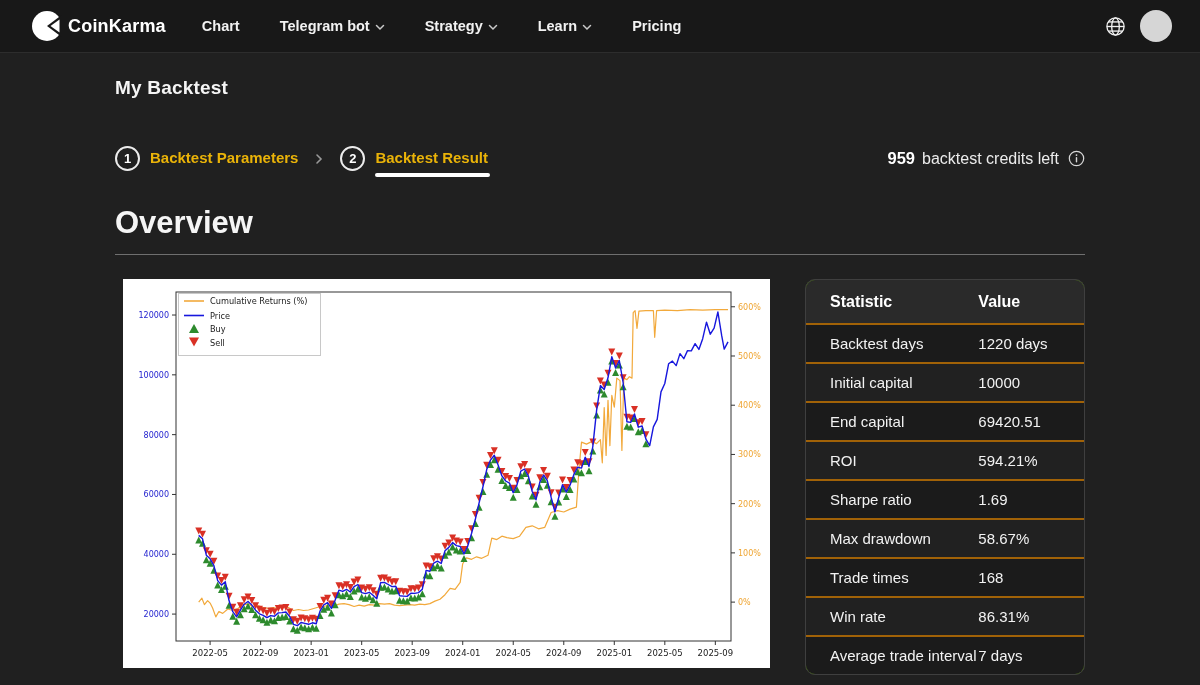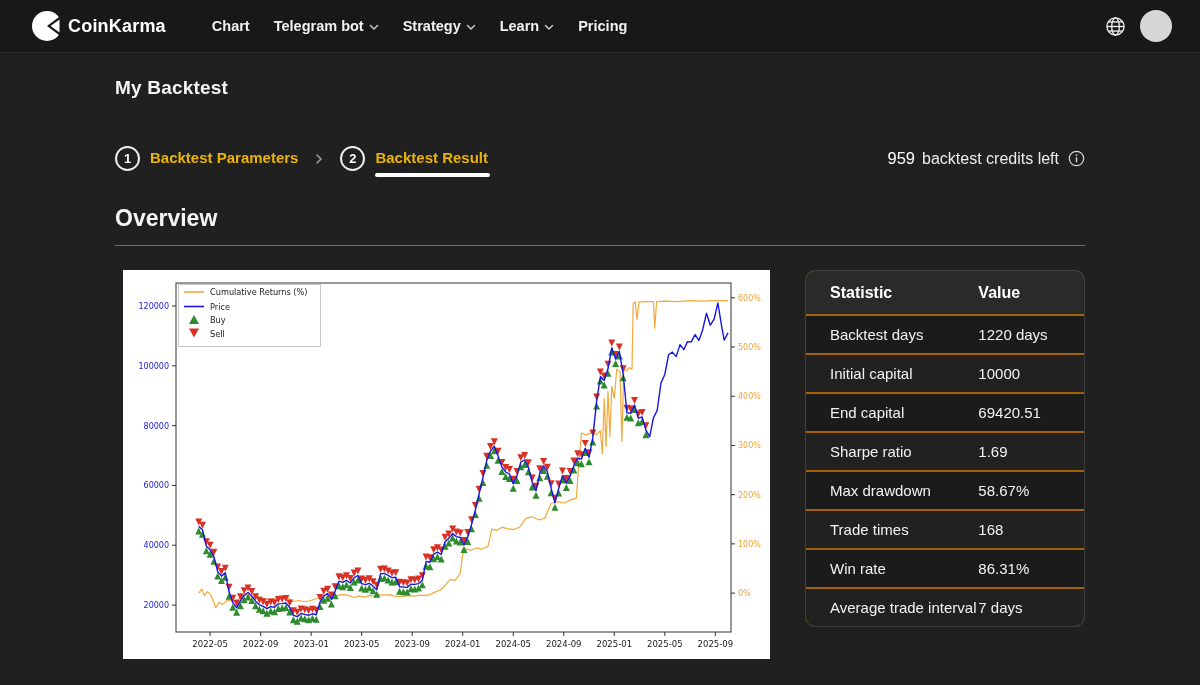--- a/index.html
+++ b/index.html
@@ -9,21 +9,21 @@
     font-family:"Liberation Sans", sans-serif;
     color:#f5f5f5;
   }
   
   .navbar {
     height:53px; background:#181818; border-bottom:1px solid #2d2d2d;
     display:flex; align-items:center; padding:0 28px 0 32px;
   }
   .brand { display:flex; align-items:center; gap:6px; cursor:pointer; }
   .brand-name { font-size:18px; font-weight:700; letter-spacing:.2px; color:#ffffff; }
-  .nav-links { display:flex; align-items:center; gap:24px; margin-left:46px; flex:1; }
+  .nav-links { display:flex; align-items:center; gap:40px; margin-left:36px; flex:1; }
   .nav-item { display:flex; align-items:center; gap:5px; font-size:14.5px; font-weight:600;
     color:#f2f2f2; cursor:pointer; white-space:nowrap; }
   .nav-item svg { margin-top:2px; }
   .nav-right { display:flex; align-items:center; gap:14px; }
   .avatar { width:32px; height:32px; border-radius:50%; background:#d6d6d6; cursor:pointer; }
   .globe-btn { cursor:pointer; display:flex; align-items:center; }
   
   .content { margin:0 115px; width:970px; }
   .page-title { margin-top:24px; font-size:19px; font-weight:700; letter-spacing:.2px; }
   .stepper-row { margin-top:47px; display:flex; align-items:center; justify-content:space-between; }
@@ -34,23 +34,23 @@
     display:flex; align-items:center; justify-content:center;
     font-size:13px; font-weight:700; color:#ffffff; background:transparent;
   }
   .step-label { font-size:15px; font-weight:600; color:#eab308; position:relative; padding-bottom:2px; }
   .step.active .step-label::after {
     content:""; position:absolute; left:0; right:-2px; bottom:-9px;
     height:4px; background:#ffffff; border-radius:3px;
   }
   .step-sep { color:#999; display:flex; align-items:center; }
   .credits { display:flex; align-items:center; gap:7px; font-size:16px; color:#ececec; }
-  .credits b { font-size:16.5px; font-weight:400; color:#fff; }
+  .credits b { font-size:16.5px; font-weight:700; color:#fff; }
   .info-btn { display:flex; align-items:center; cursor:pointer; margin-left:2px; }
-  .section-title { margin-top:34px; font-size:23px; font-weight:700; }
+  .section-title { margin-top:34px; font-size:31px; font-weight:700; }
   .divider { margin-top:13px; height:1px; background:#6f6f6f; }
   
   .main-row { margin-top:24px; display:flex; align-items:flex-start; }
   .chart-card { width:647px; height:389px; background:#ffffff; margin-left:8px; }
   #chart-svg text { font-family:"DejaVu Sans", sans-serif; }
   
   .stats-card {
     margin-left:auto; width:280px; border:1px solid #3f3f3f; border-radius:10px;
     overflow:hidden; background:#4d7c0f;
   }
@@ -477,20 +477,24 @@
             </tr>
             <tr>
               <td class="col-label">Initial capital</td>
               <td>10000</td>
             </tr>
             <tr>
               <td class="col-label">End capital</td>
               <td>69420.51</td>
             </tr>
             <tr>
+              <td class="col-label">ROI</td>
+              <td>594.21%</td>
+            </tr>
+            <tr>
               <td class="col-label">Sharpe ratio</td>
               <td>1.69</td>
             </tr>
             <tr>
               <td class="col-label">Max drawdown</td>
               <td>58.67%</td>
             </tr>
             <tr>
               <td class="col-label">Trade times</td>
               <td>168</td>

